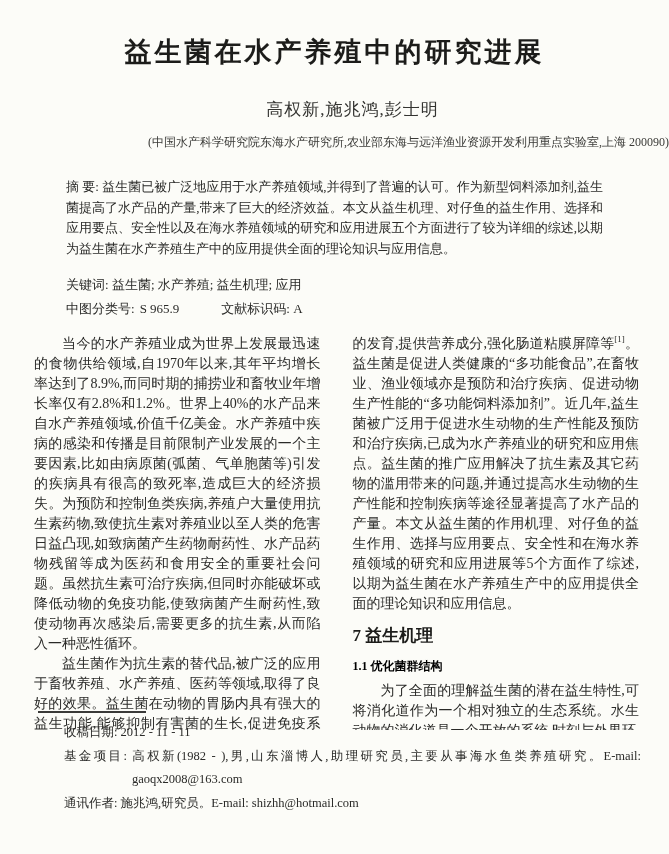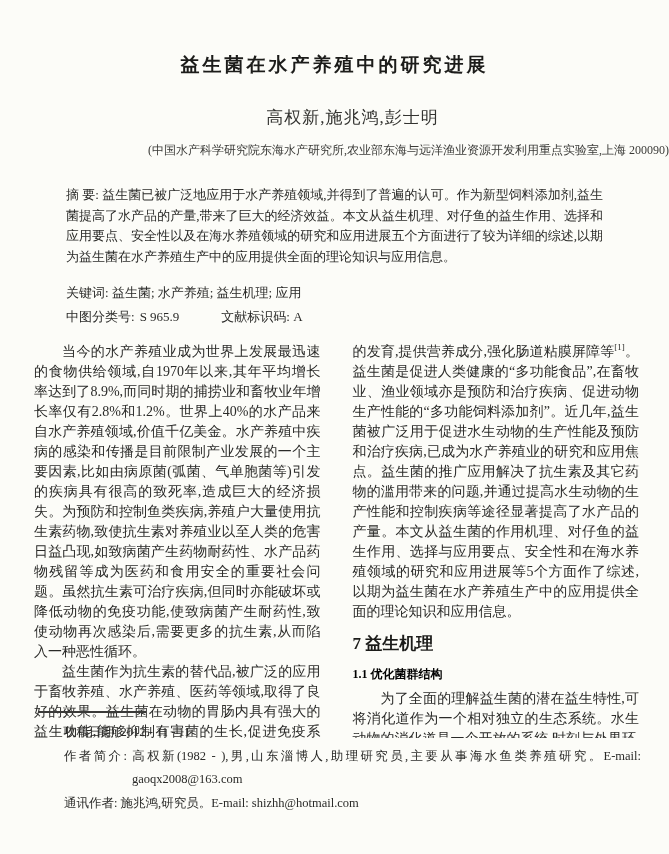--- a/index.html
+++ b/index.html
@@ -9,23 +9,23 @@
     height: 854px;
     margin: 0 auto;
     background: #fcfcf8;
     color: #2a2a28;
     font-family: "Liberation Serif", "DejaVu Serif", serif;
     overflow: hidden;
     box-sizing: border-box;
   }
   .title {
     margin: 0;
-    padding-top: 52px;
+    padding-top: 34px;
     text-align: center;
-    font-size: 19px;
+    font-size: 27px;
     font-weight: bold;
     letter-spacing: 3px;
     color: #1c1c1a;
   }
   .authors {
     margin-top: 28px;
     text-align: center;
     font-size: 17px;
     letter-spacing: 1px;
     color: #333330;
@@ -126,17 +126,17 @@
       <h2 class="sec">7  益生机理</h2>
       <h3 class="subsec">1.1  优化菌群结构</h3>
       <p class="indent">为了全面的理解益生菌的潜在益生特性,可将消化道作为一个相对独立的生态系统。水生动物的消化道是一个开放的系统,时刻与外界环</p>
     </div>
   </div>
 
   <div class="fn-divider"></div>
 
   <div class="footnotes">
     <div class="fn"><span class="b">收稿日期:</span> <span>2012 - 11 - 11</span></div>
-    <div class="fn"><span class="b">作者简介:</span> <span>高权新(1982 - ),男,山东淄博人,助理研究员,主要从事海水鱼类养殖研究。E-mail: gaoqx2008@163.com</span></div>
+    <div class="fn"><span class="b">基金项目:</span> <span>高权新(1982 - ),男,山东淄博人,助理研究员,主要从事海水鱼类养殖研究。E-mail: gaoqx2008@163.com</span></div>
     <div class="fn"><span class="b">通讯作者:</span> <span>施兆鸿,研究员。E-mail: shizhh@hotmail.com</span></div>
   </div>
 
 </div>
 
 </body></html>

